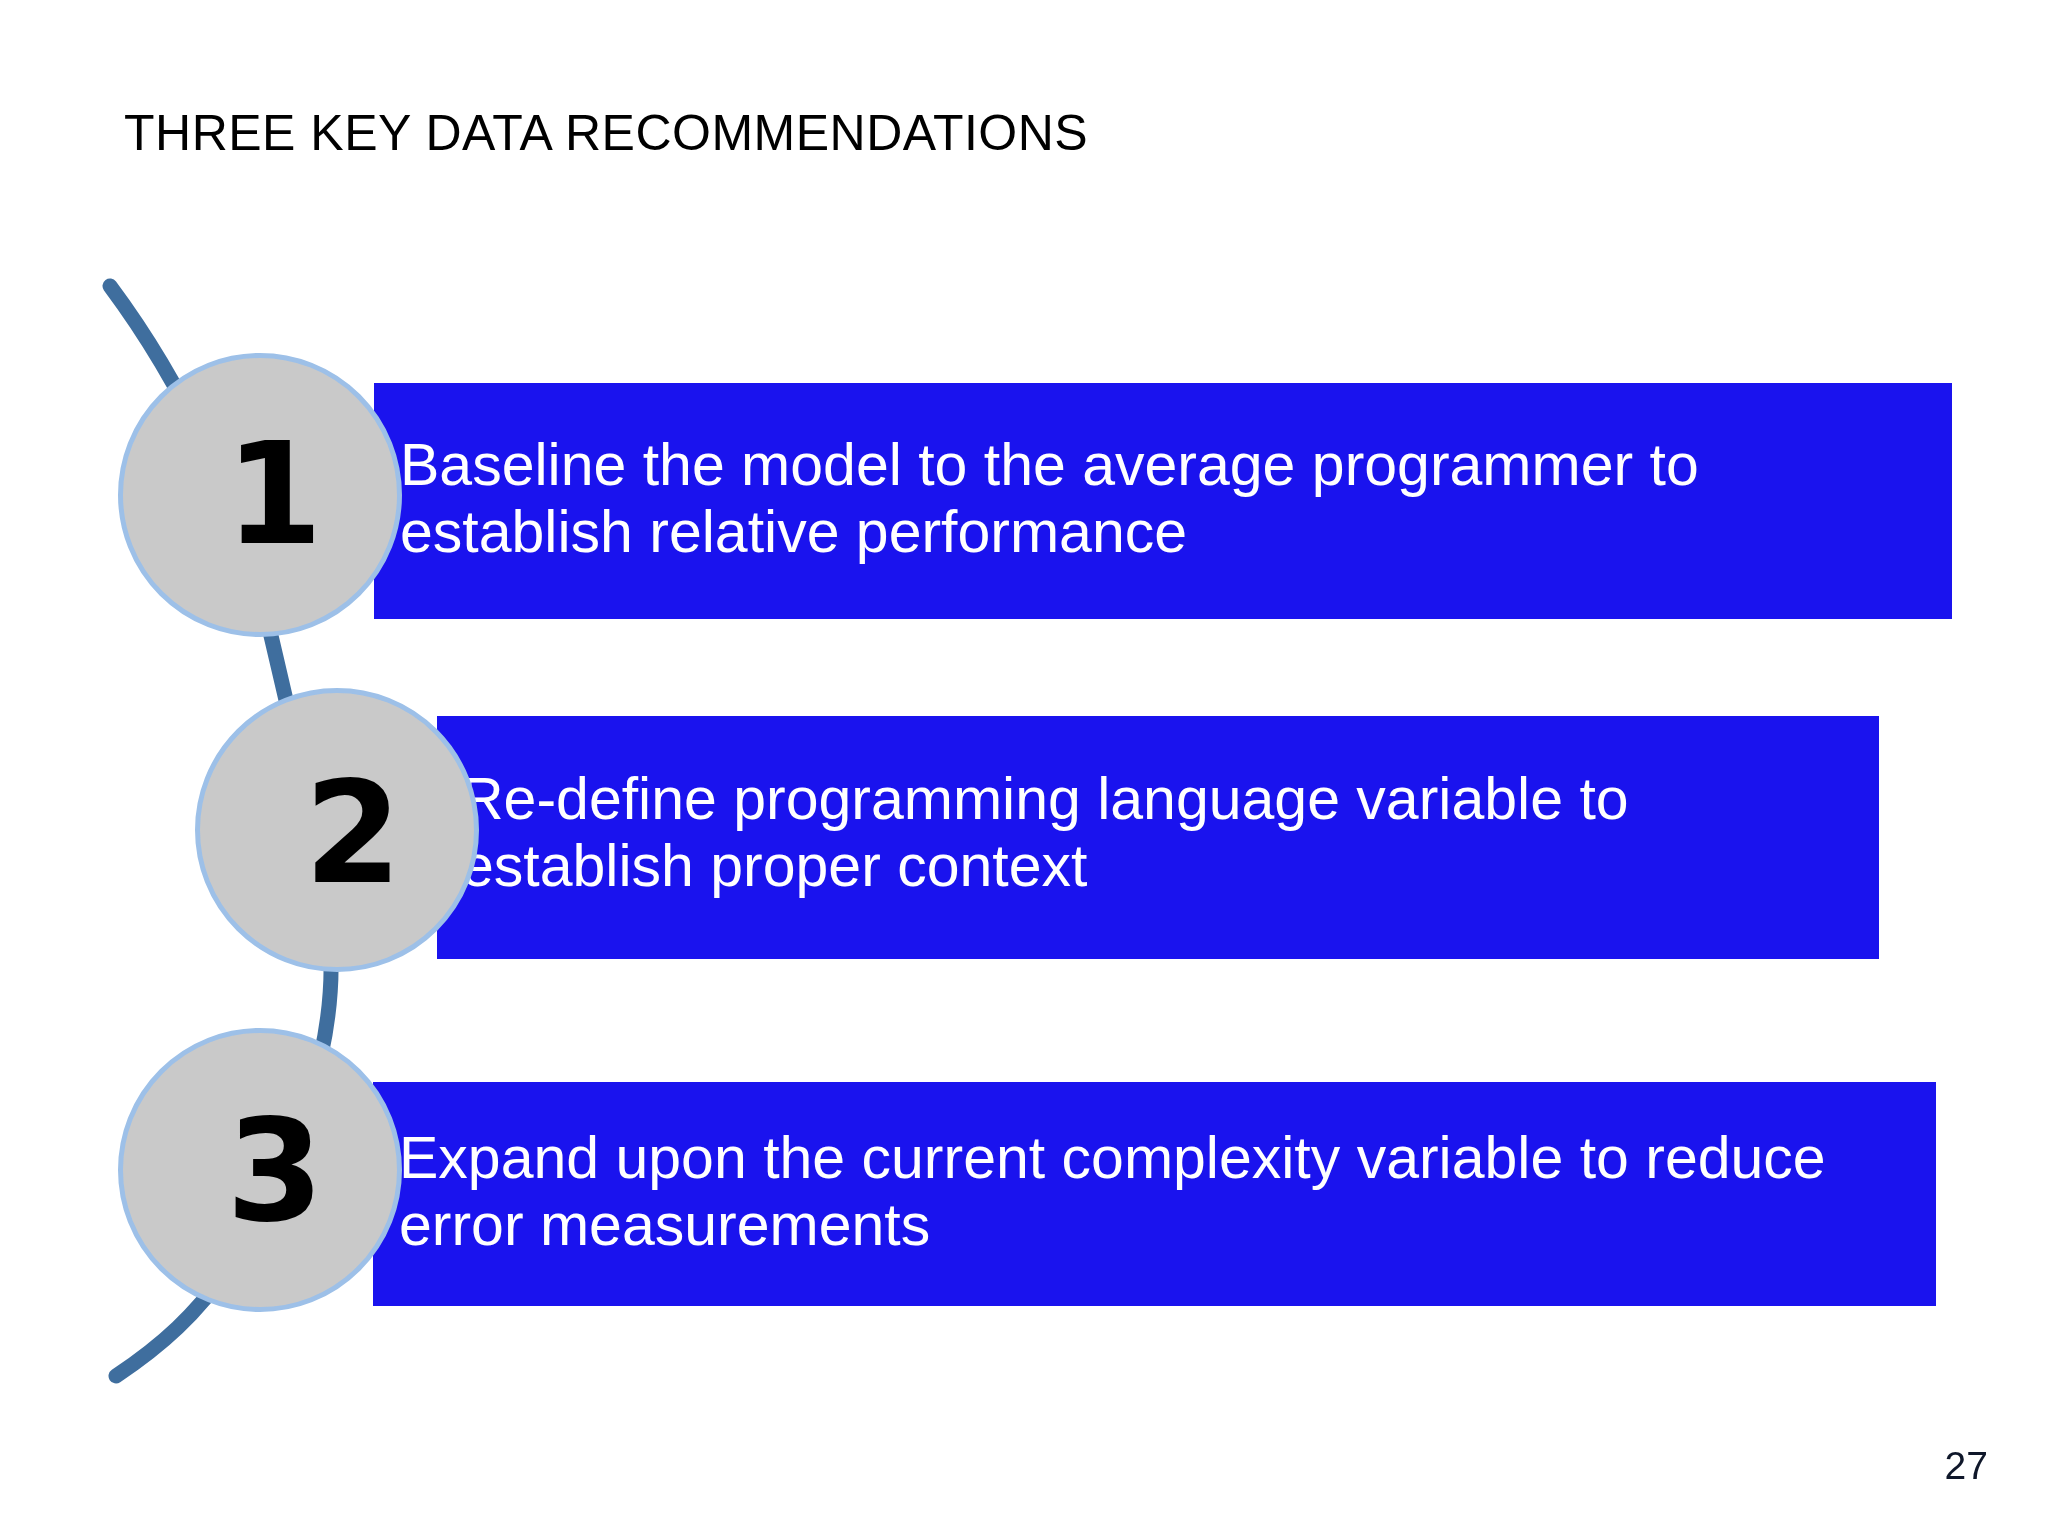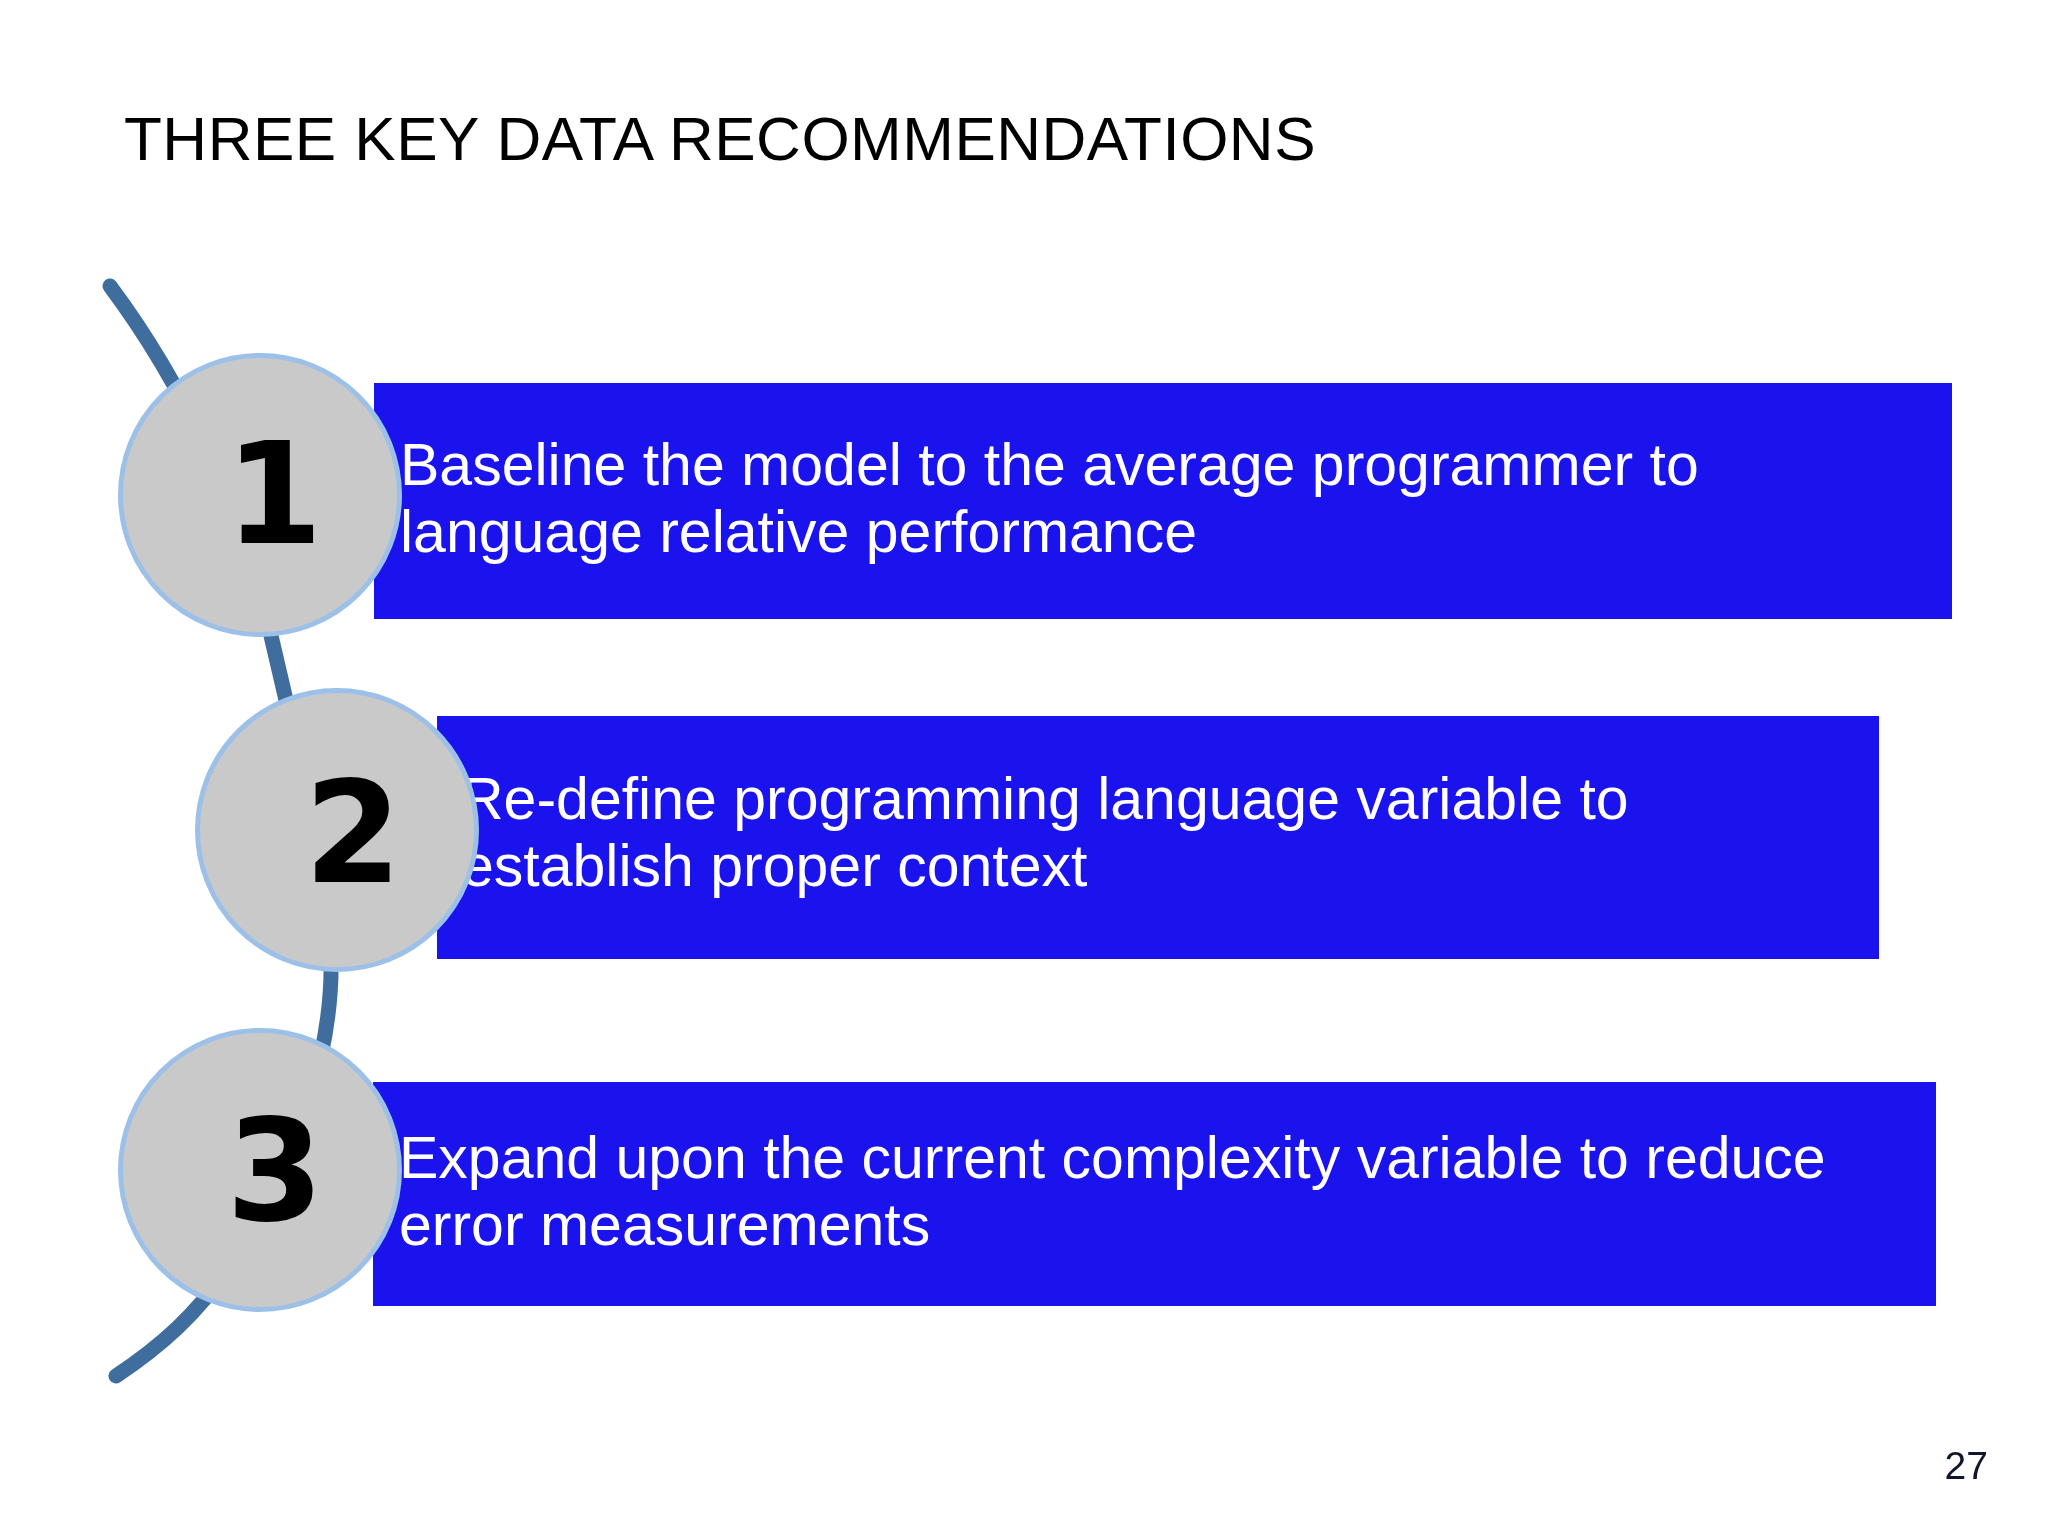--- a/index.html
+++ b/index.html
@@ -20,21 +20,21 @@
     background: #ffffff;
     overflow: hidden;
   }
 
   
   #slide-title {
     position: absolute;
     left: 124px;
     top: 108px;
     width: 1700px;
-    font-size: 62px;
+    font-size: 50px;
     line-height: 1.0;
     letter-spacing: 0.5px;
     color: #000000;
     font-weight: 400;
     white-space: nowrap;
   }
 
   
   #connector {
     position: absolute;
@@ -148,21 +148,21 @@
 
   <svg id="connector" viewBox="0 0 2048 1536" preserveAspectRatio="none">
     <path d="M 110 286
              C 180 380, 240 500, 272 640
              C 300 760, 320 840, 330 940
              C 338 1040, 300 1150, 240 1250
              C 200 1315, 155 1350, 116 1376" fill="none" stroke="#3F6E9E" stroke-width="15" stroke-linecap="round"></path>
   </svg>
 
   <div class="bar" id="bar-1">
-    <span class="bar-text">Baseline the model to the average programmer to language relative performance</span>
+    <span class="bar-text">Baseline the model to the average programmer to establish relative performance</span>
   </div>
 
   <div class="bar" id="bar-2">
     <span class="bar-text">Re-define programming language variable to establish proper context</span>
   </div>
 
   <div class="bar" id="bar-3">
     <span class="bar-text">Expand upon the current complexity variable to reduce error measurements</span>
   </div>
 

